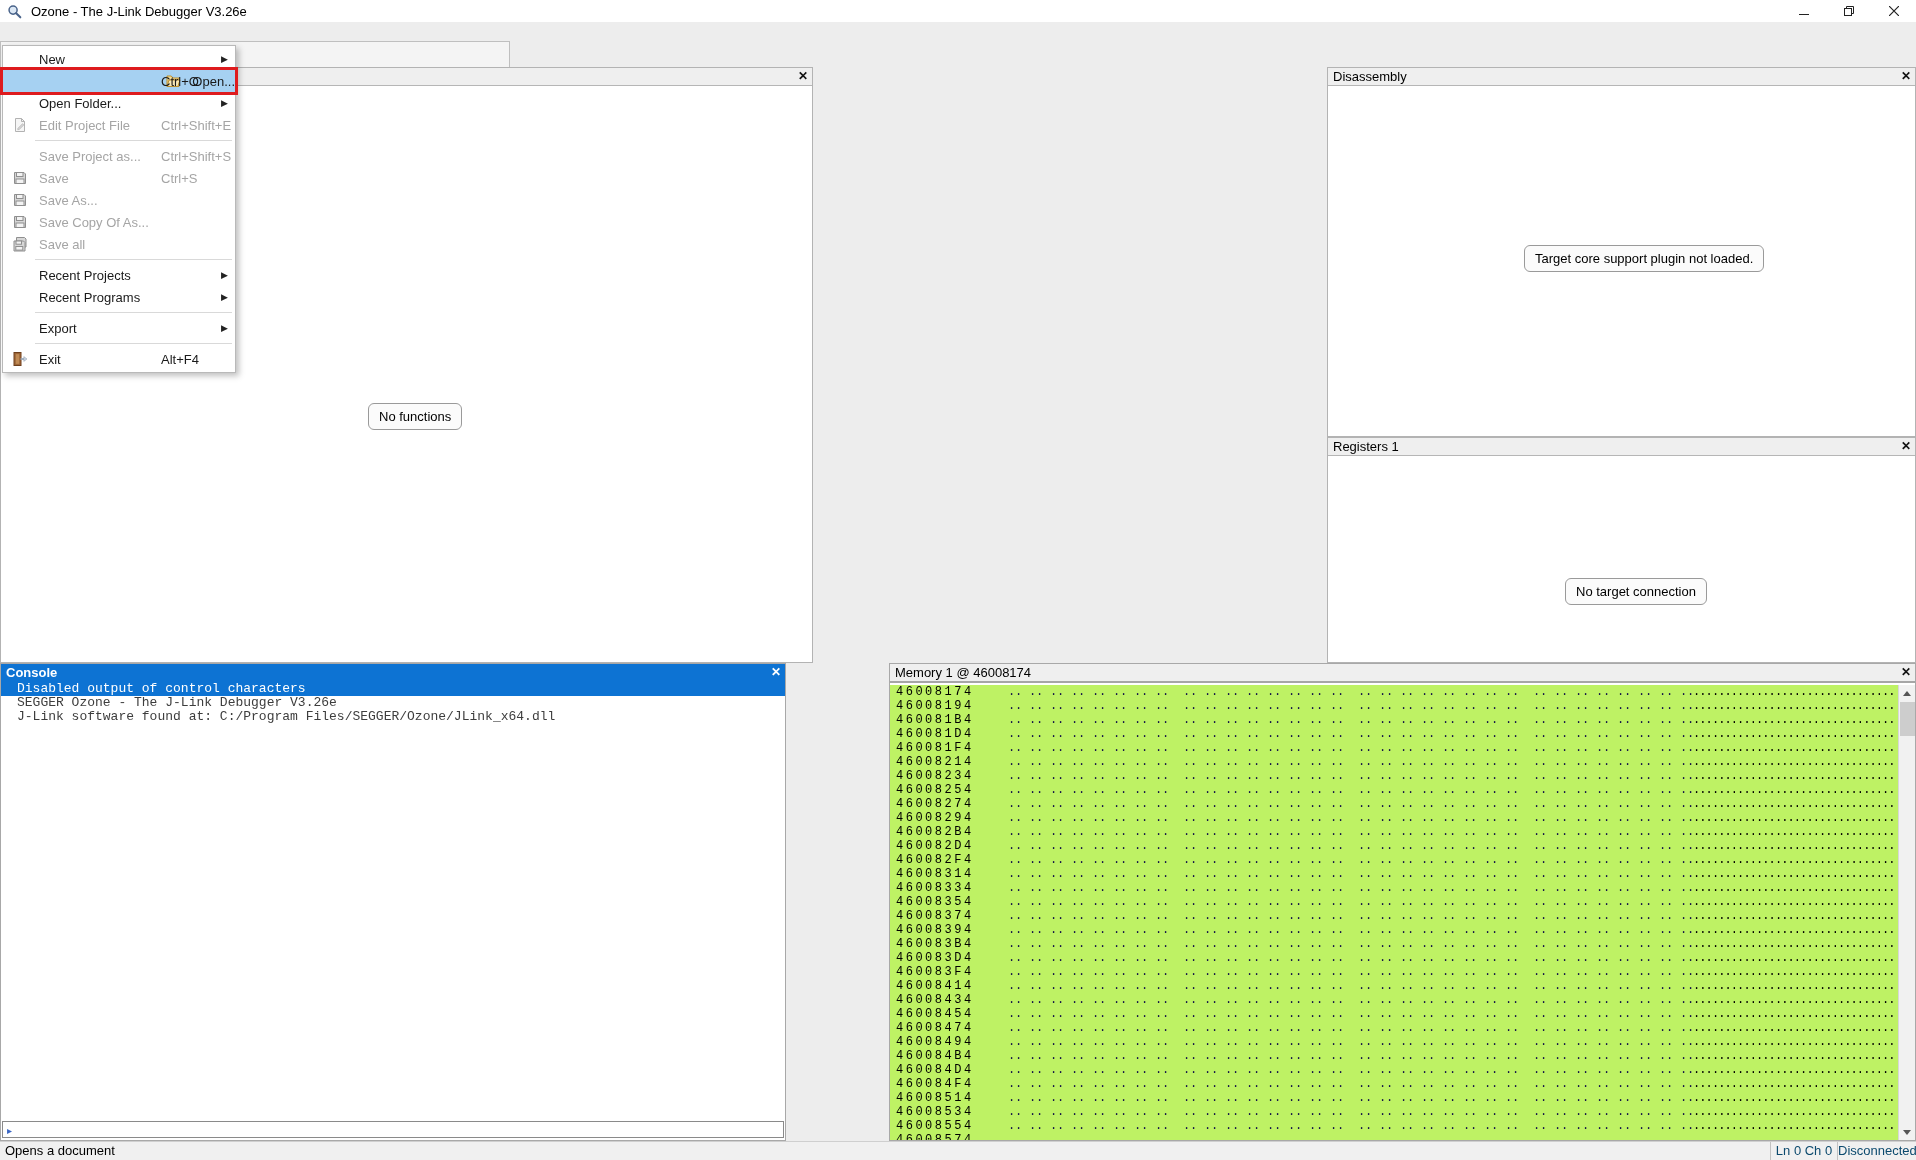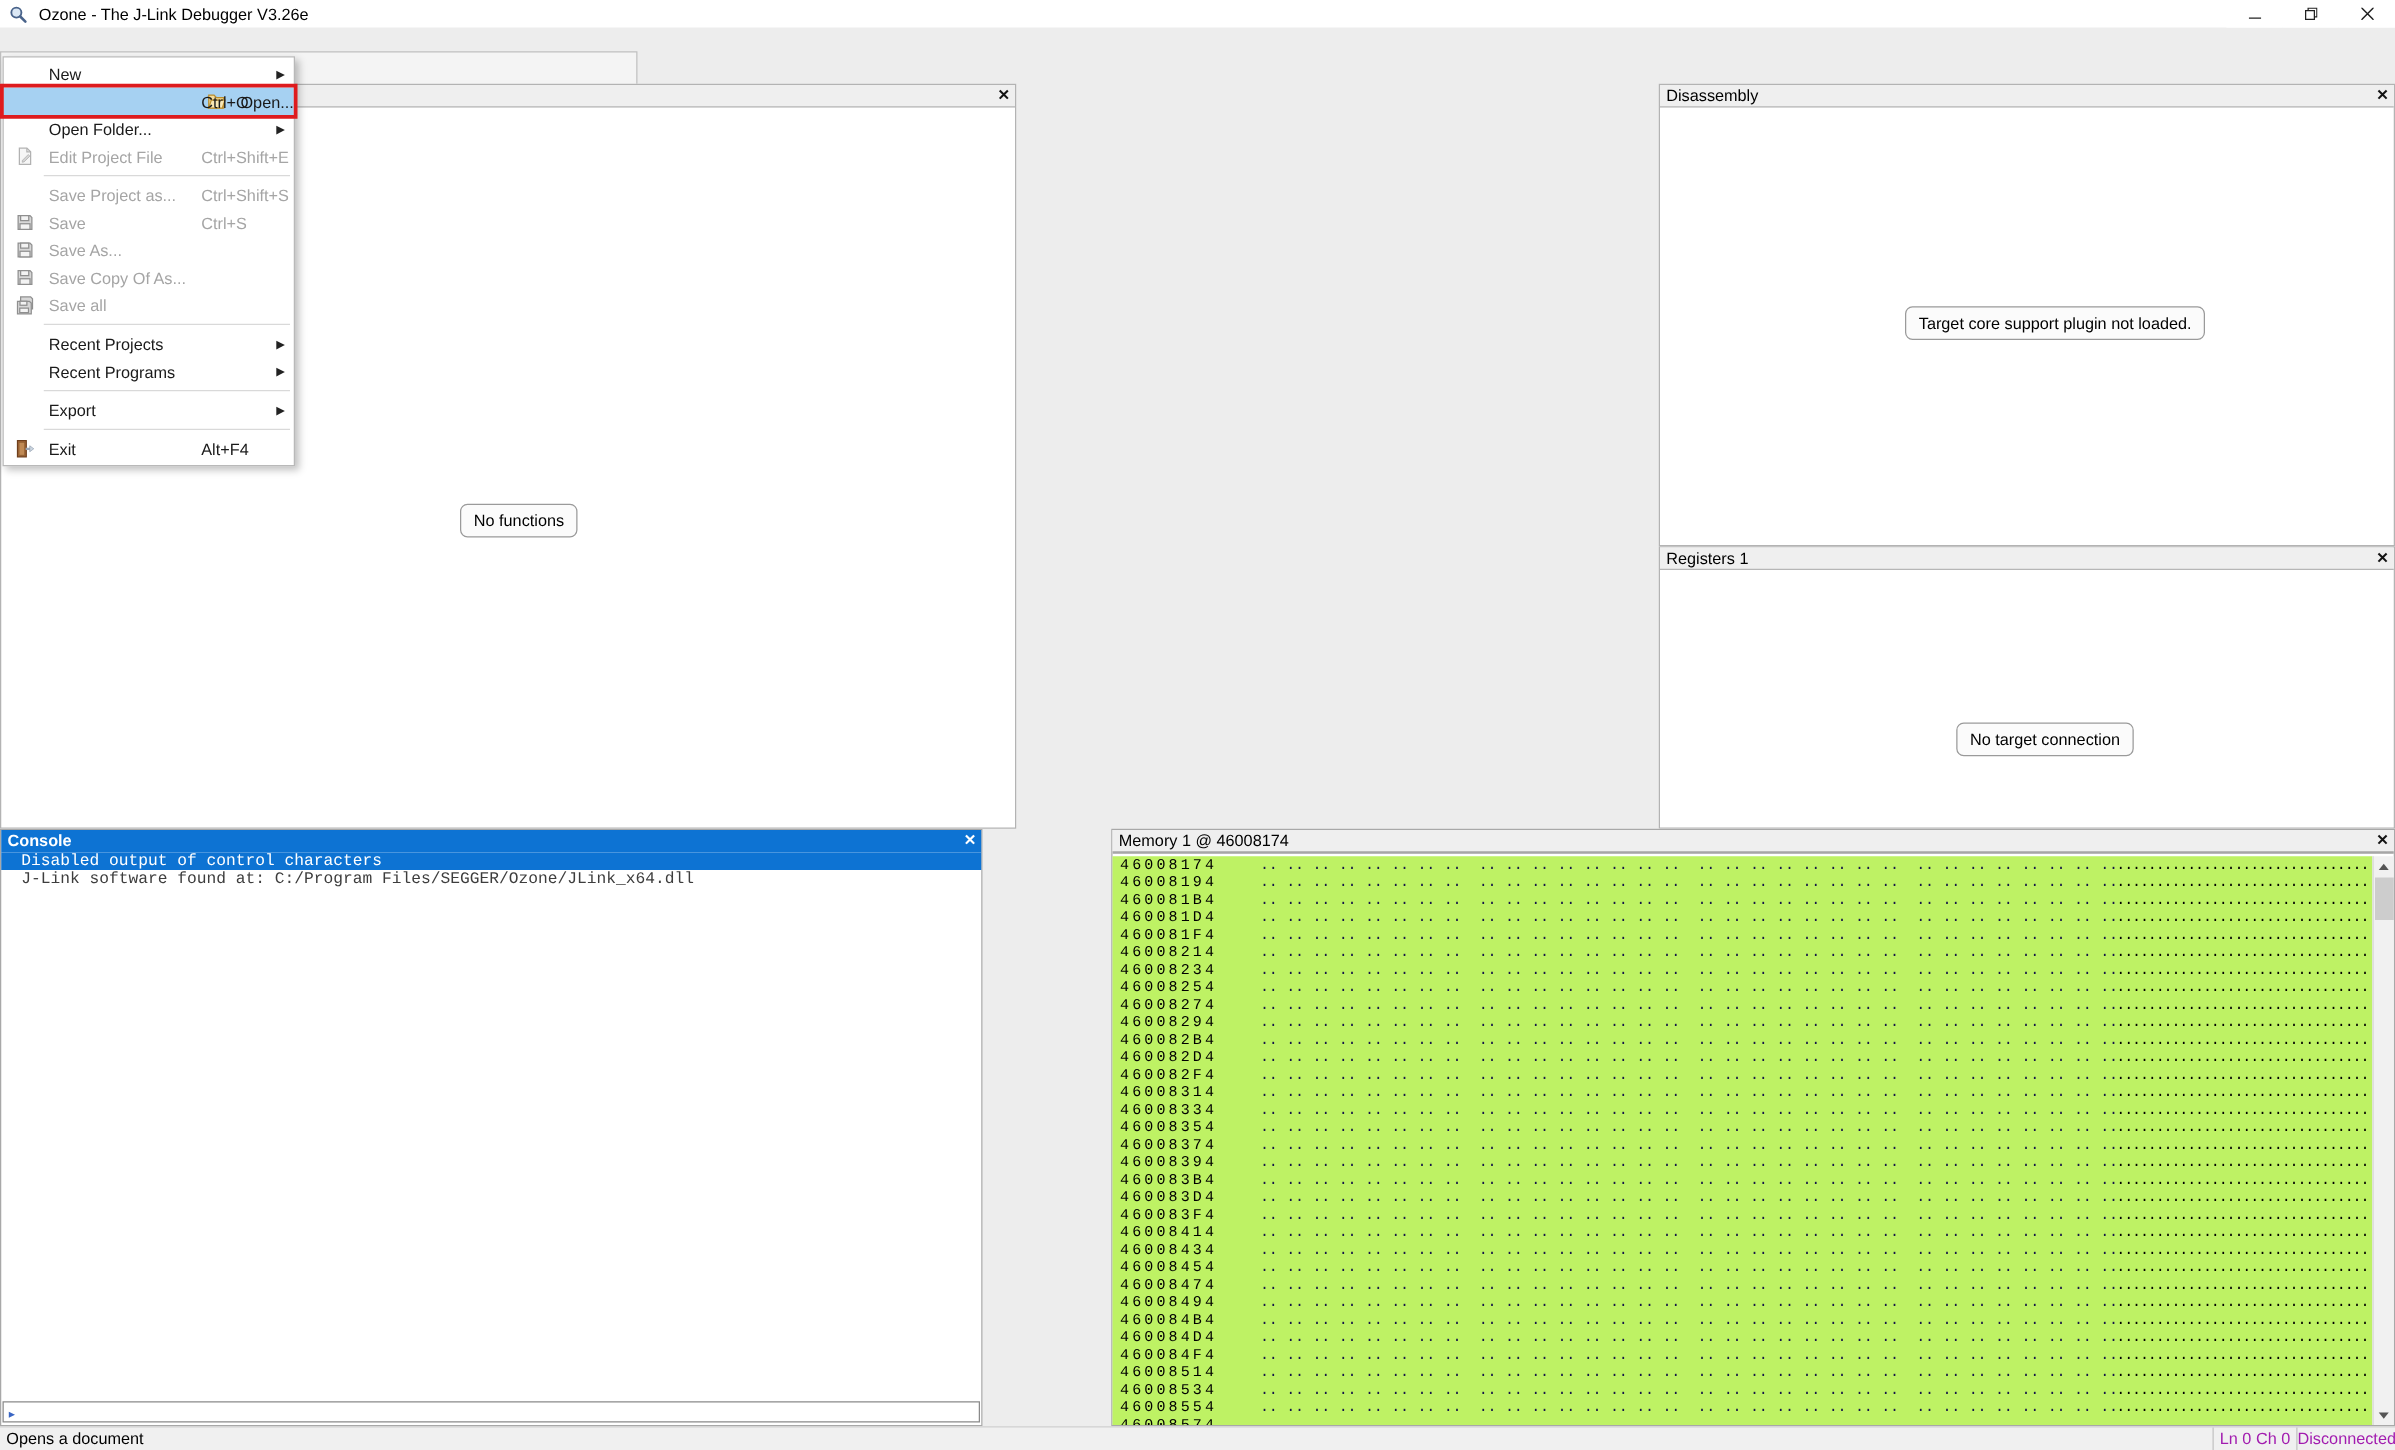--- a/index.html
+++ b/index.html
@@ -69,21 +69,21 @@
   .mi-icon svg { display:block; }
   .mi-label { margin-left:7px; white-space:nowrap; }
   .mi-shortcut { position:absolute; left:158px; white-space:nowrap; }
   .mi-arrow { position:absolute; right:7px; font-size:9px; color:#222; }
   .menu-sep { height:9px; position:relative; }
   .menu-sep::after { content:""; position:absolute; left:32px; right:3px; top:4px; border-top:1px solid #d9d9d9; }
 
   
   .statusbar { position:absolute; left:0; bottom:0; width:100%; height:19px; background:#f0f0f0; border-top:1px solid #cfcfcf; font-size:13px; line-height:18px; }
   .status-msg { position:absolute; left:5px; top:0; color:#000; }
-  .status-seg { position:absolute; top:0; height:100%; border-left:1px solid #c2c2c2; text-align:center; color:#a21caf; }
+  .status-seg { position:absolute; top:0; height:100%; border-left:1px solid #c2c2c2; text-align:center; color:#0c4a6e; }
   .seg-lnch { left:1770px; width:67px; }
   .seg-conn { left:1837px; width:79px; }
 </style>
 </head>
 <body>
 
 <div class="app">
 
   <div class="titlebar">
     <span class="title-icon">
@@ -141,20 +141,21 @@
       <div class="placeholder-box" style="left:237px; top:140px;">No target connection</div>
     </div>
 
     <div class="panel console-panel">
       <div class="console-head">
         <span>Console</span>
         <span class="panel-close">✕</span>
       </div>
       <div class="console-lines">
           <div class="console-line selected">Disabled output of control characters</div>
+          <div class="console-line">SEGGER Ozone - The J-Link Debugger V3.26e</div>
           <div class="console-line">J-Link software found at: C:/Program Files/SEGGER/Ozone/JLink_x64.dll</div>
         </div>
       <div class="console-input">
         <span class="console-prompt">▸</span>
       </div>
     </div>
 
     <div class="panel memory-panel">
       <div class="panel-head memory-head">
         <span>Memory 1 @ 46008174</span>

